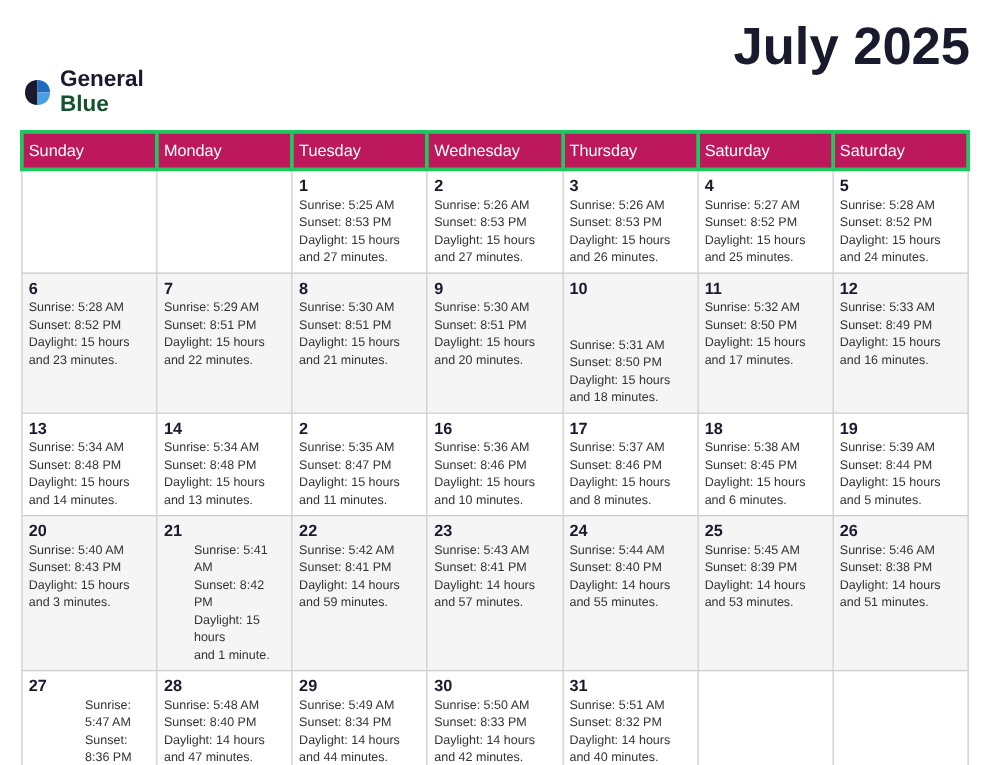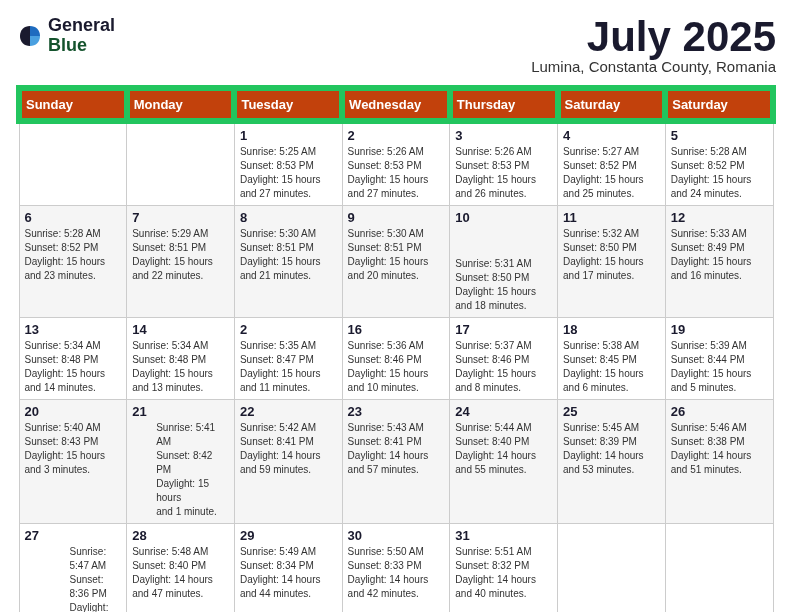--- a/index.html
+++ b/index.html
@@ -12,20 +12,21 @@
     }
     .header {
       display: flex;
       justify-content: space-between;
       align-items: flex-start;
       margin-bottom: 10px;
     }
     .logo {
       display: flex;
       align-items: center;
+      margin-top: 38px;
     }
     .logo-text {
       display: flex;
       flex-direction: column;
       line-height: 1.1;
     }
     .logo-general {
       font-size: 18px;
       font-weight: bold;
       color: #1a1a2e;
@@ -52,27 +53,27 @@
     .location {
       font-size: 15px;
       color: #333;
     }
     .calendar {
       width: 100%;
       border-collapse: collapse;
       border: 1px solid #ccc;
     }
     .calendar th {
-      background-color: #c2410c;
+      background-color: #be185d;
       color: #fff;
       font-size: 13px;
-      font-weight: bold;
+      font-weight: normal;
       padding: 6px 4px;
       text-align: left;
-      border: 6px solid #22c55e;
+      border: 3px solid #22c55e;
     }
     .calendar td {
       width: 107px;
       vertical-align: top;
       padding: 4px 5px;
       border: 1px solid #ccc;
       font-size: 10.5px;
       color: #333;
       background: #fff;
       min-height: 80px;
@@ -107,21 +108,20 @@
       <path d="M14 4 C20 4 24 8 24 14 L14 14 Z" fill="#1e6bbf"></path>
       <path d="M14 14 L24 14 C24 20 20 24 14 24 Z" fill="#4aa0e0"></path>
     </svg>
     <div class="logo-text">
       <span class="logo-general">General</span>
       <span class="logo-blue">Blue</span>
     </div>
   </div>
   <div class="title-area">
     <div class="month-title">July 2025</div>
-    <div class="location">Lumina, Constanta County, Romania</div>
   </div>
 </div>
 
 <table class="calendar">
   <thead>
     <tr>
     <th>Sunday</th>
         <th>Monday</th>
         <th>Tuesday</th>
         <th>Wednesday</th>

